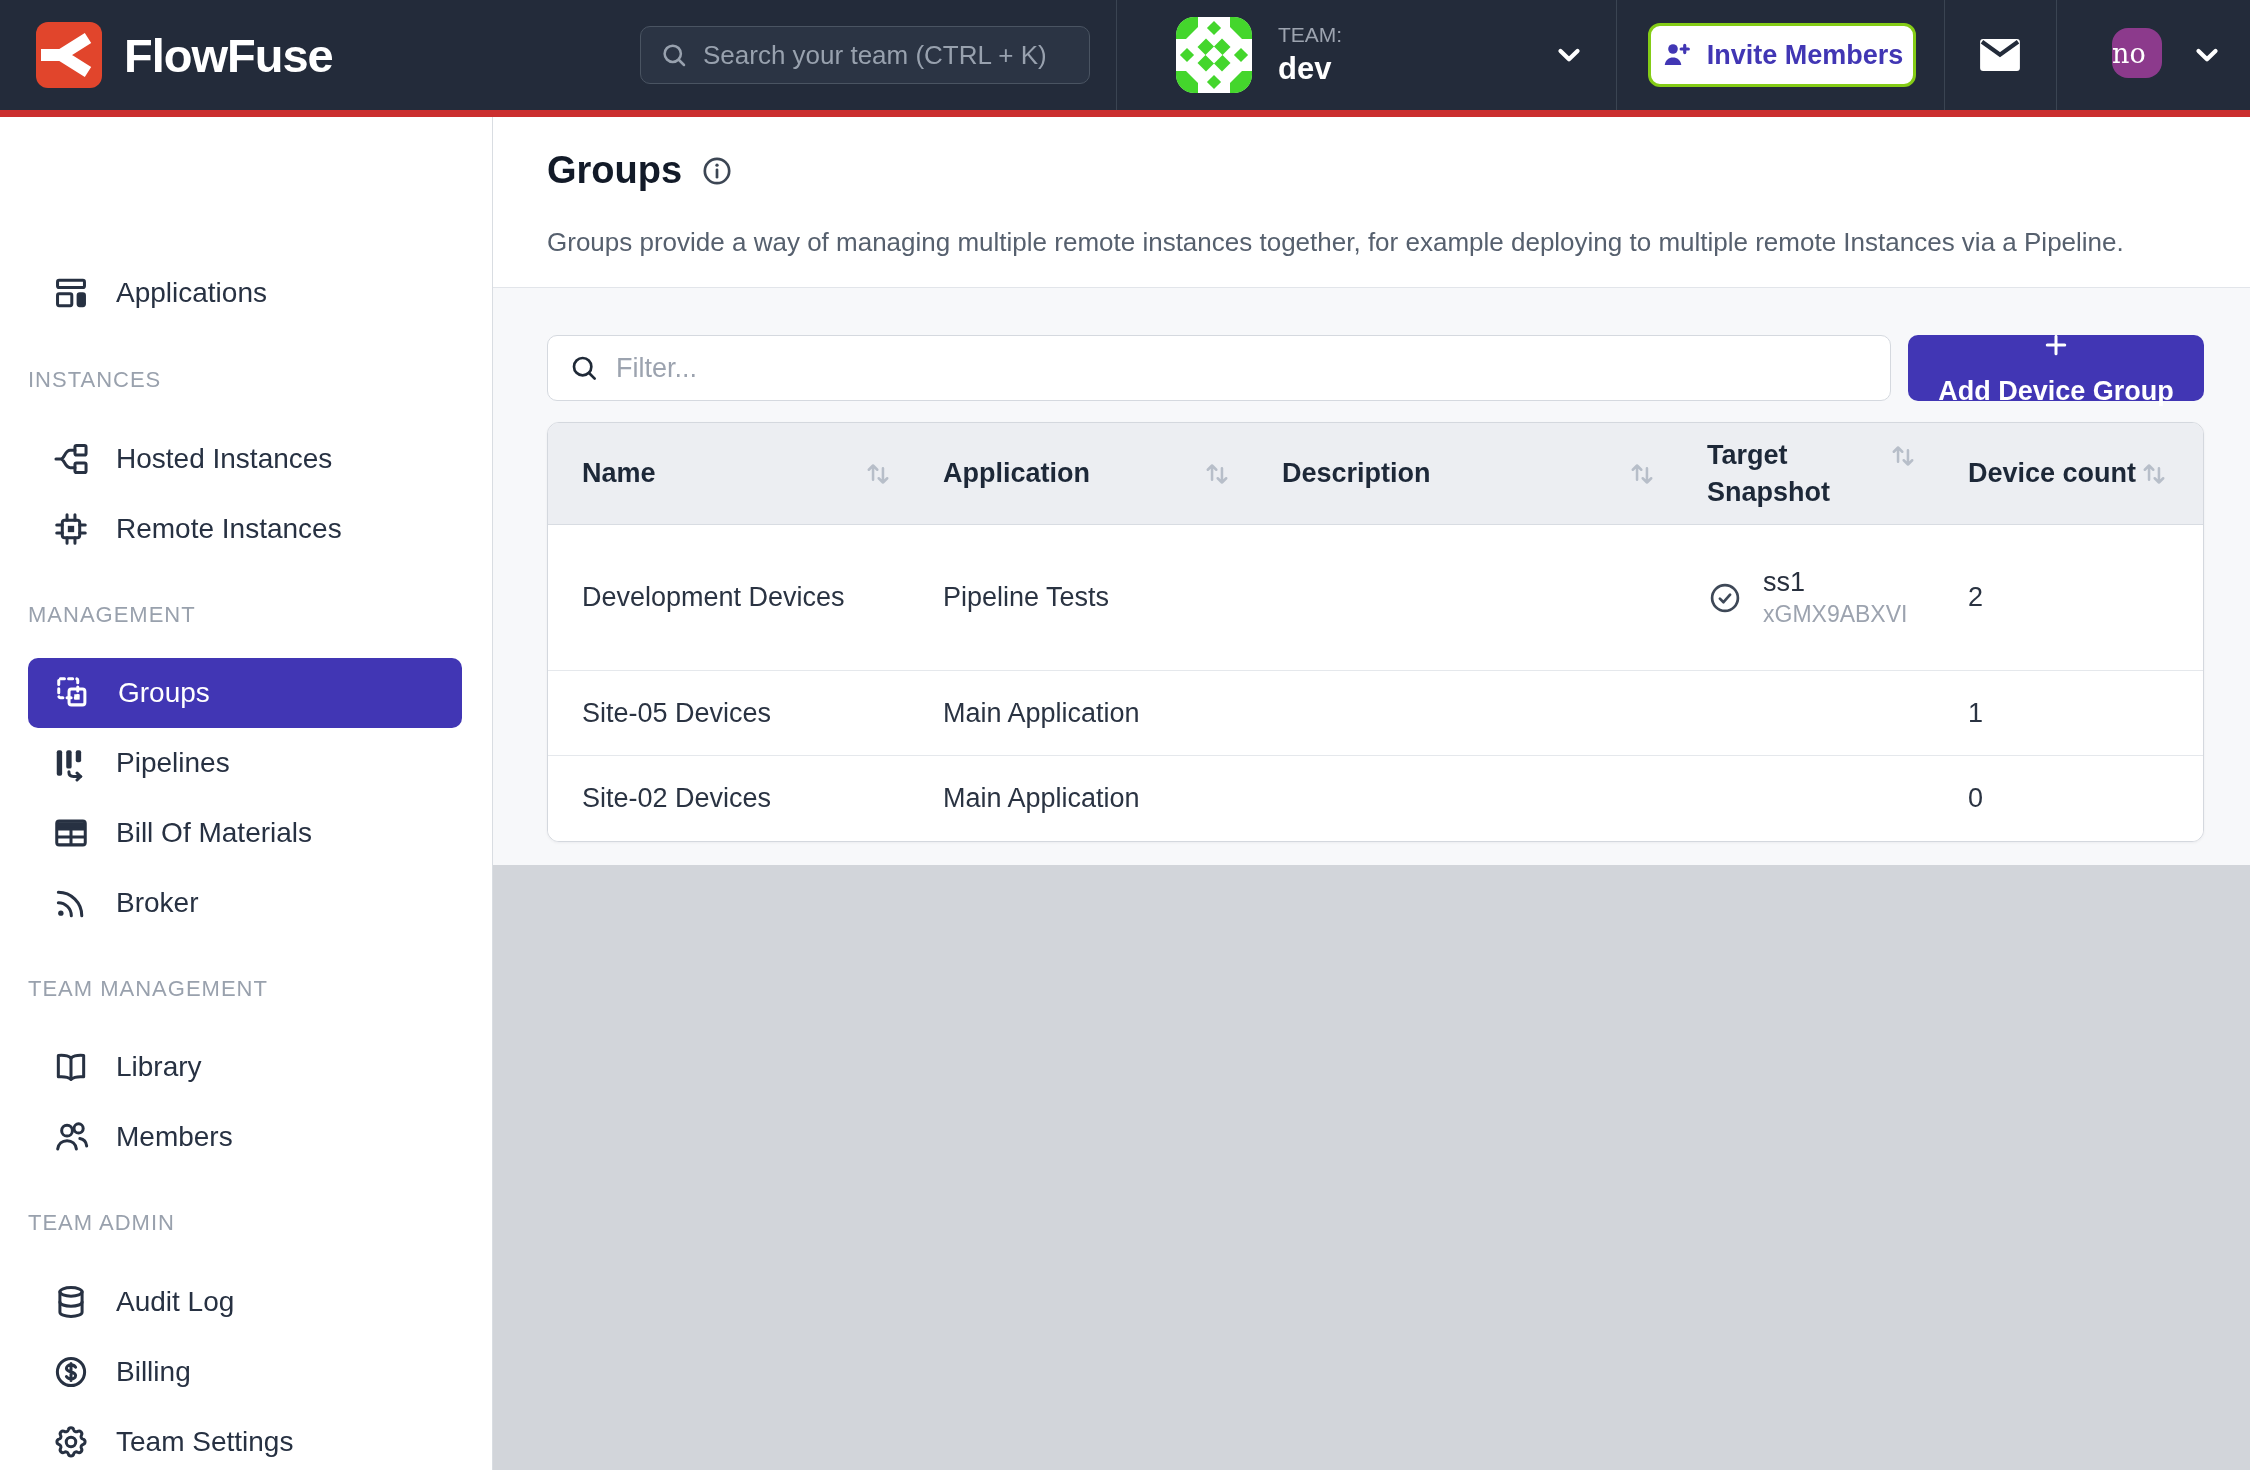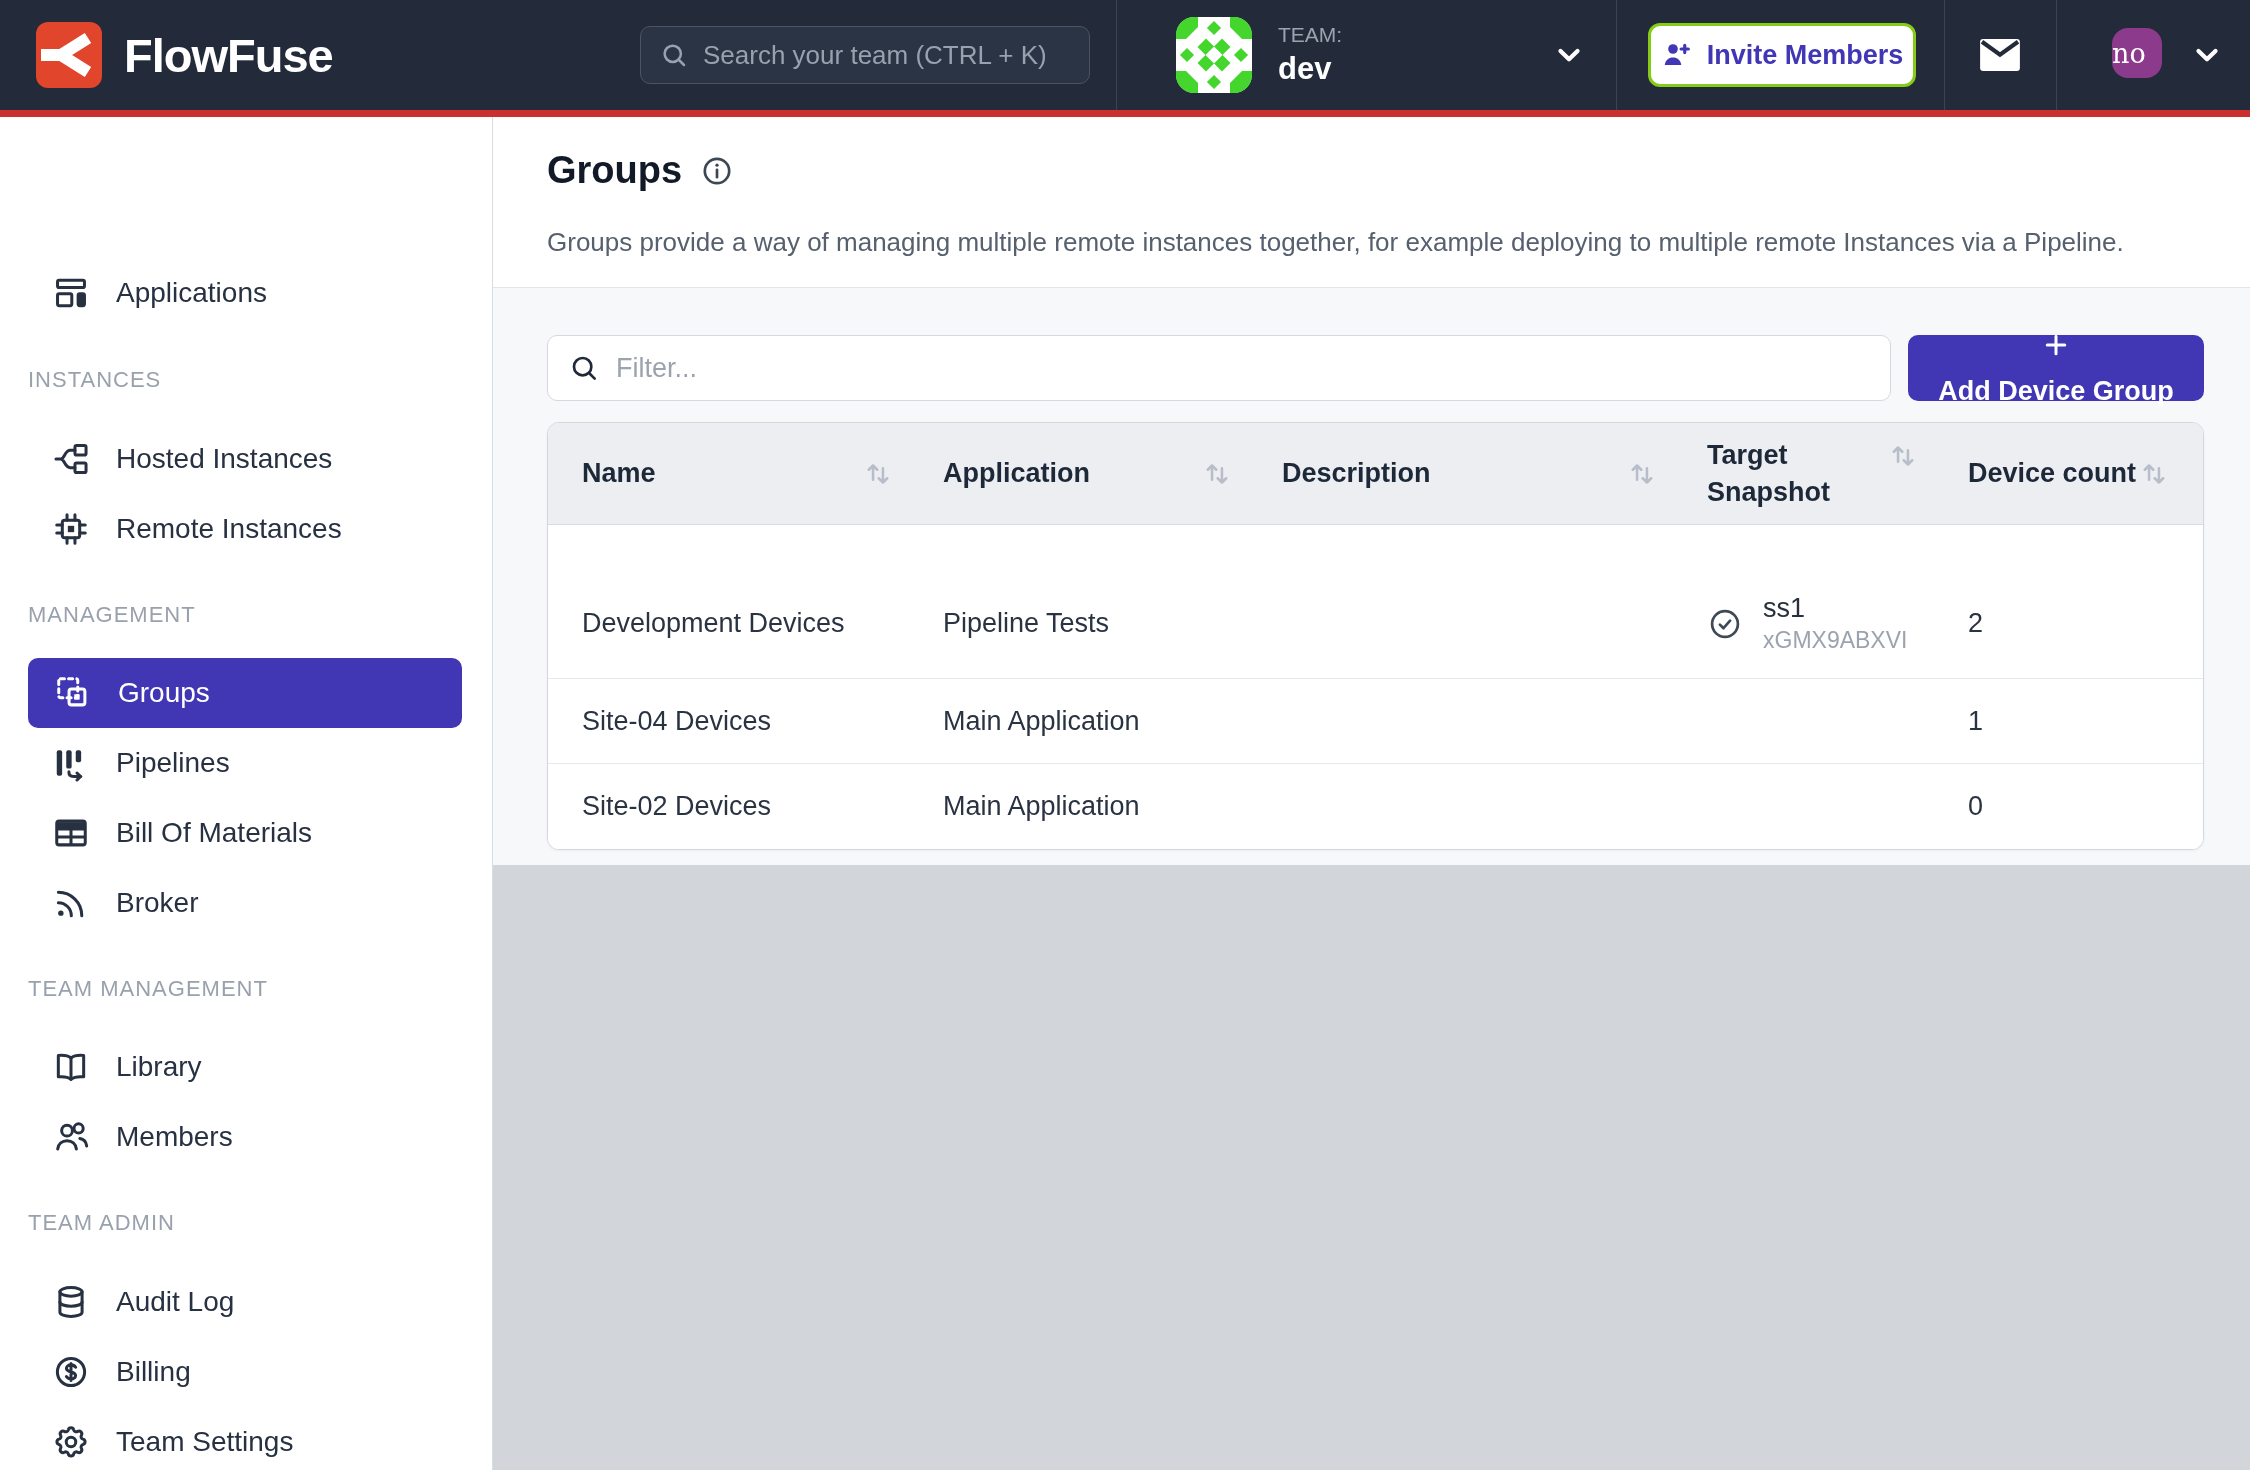--- a/index.html
+++ b/index.html
@@ -79,21 +79,21 @@
            box-shadow:0 1px 3px rgba(16,24,40,.05); }
   .trow { display:grid; grid-template-columns:361px 339px 425px 261px auto; align-items:center; }
   .thead { background:#ECEEF2; height:102px; border-bottom:1px solid #D8DCE2; }
   .th { display:flex; align-items:center; padding-left:34px; padding-right:14px;
         font-size:27px; font-weight:700; color:#1D2838; cursor:pointer; height:100%; }
   .th .sort { margin-left:auto; }
   .th-target { line-height:1.35; }
   .th-target .th-text { max-width:130px; }
   .th-target .sort { align-self:flex-start; margin-top:16px; }
   .tr { height:85px; border-bottom:1px solid #E5E8EC; background:#fff; cursor:pointer; }
-  .tr.tall { height:110px;margin-top:44px; }
+  .tr.tall { height:146px; }
   .tr:last-child { border-bottom:none; }
   .td { padding-left:34px; font-size:27px; color:#2A3342; }
   .td-snap { display:flex; align-items:center; gap:20px; }
   .snap-text { display:flex; flex-direction:column; gap:3px; }
   .snap-name { font-size:27px; color:#28303E; }
   .snap-id { font-size:23px; color:#9CA3AF; }
 
   svg { display:block; }
 </style>
 </head>
@@ -437,21 +437,21 @@
             </span>
             <span class="snap-text">
               <span class="snap-name">ss1</span>
               <span class="snap-id">xGMX9ABXVI</span>
             </span>
           </div>
           <div class="td">2</div>
         </div>
 
         <div class="trow tr">
-          <div class="td">Site-04 Devices</div>
+          <div class="td">Site-05 Devices</div>
           <div class="td">Main Application</div>
           <div class="td"></div>
           <div class="td"></div>
           <div class="td">1</div>
         </div>
 
         <div class="trow tr">
           <div class="td">Site-02 Devices</div>
           <div class="td">Main Application</div>
           <div class="td"></div>

